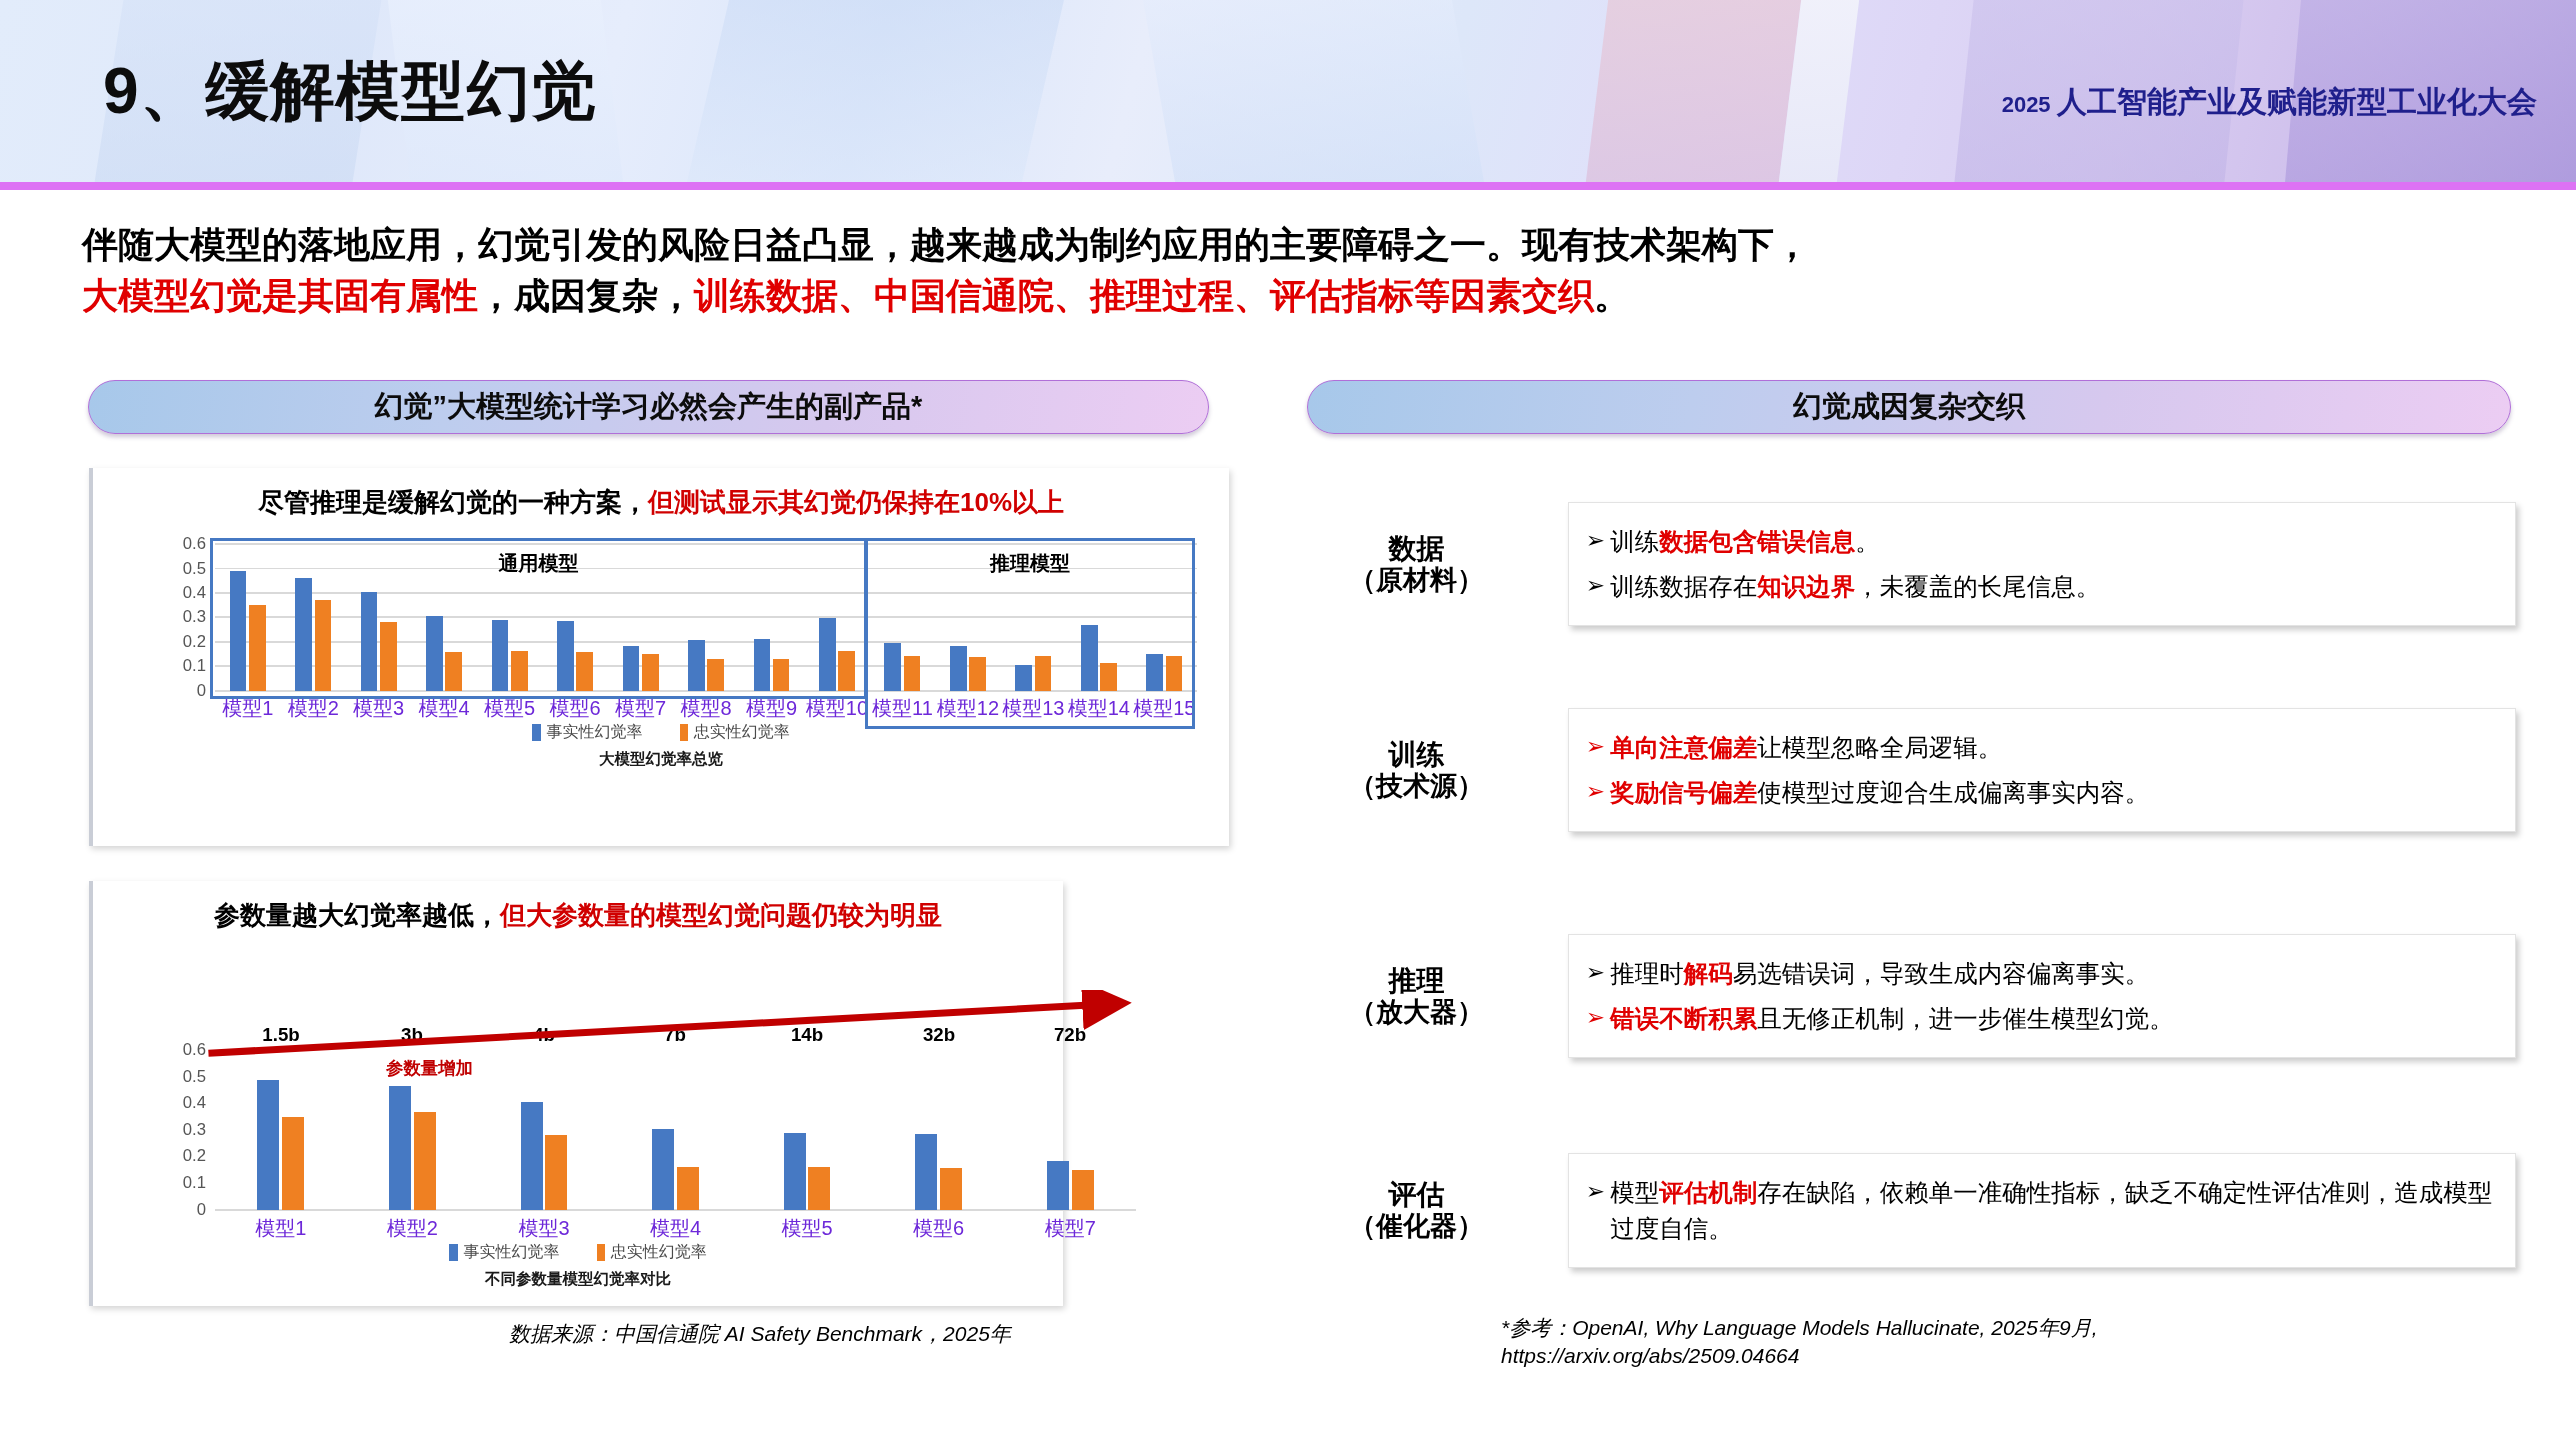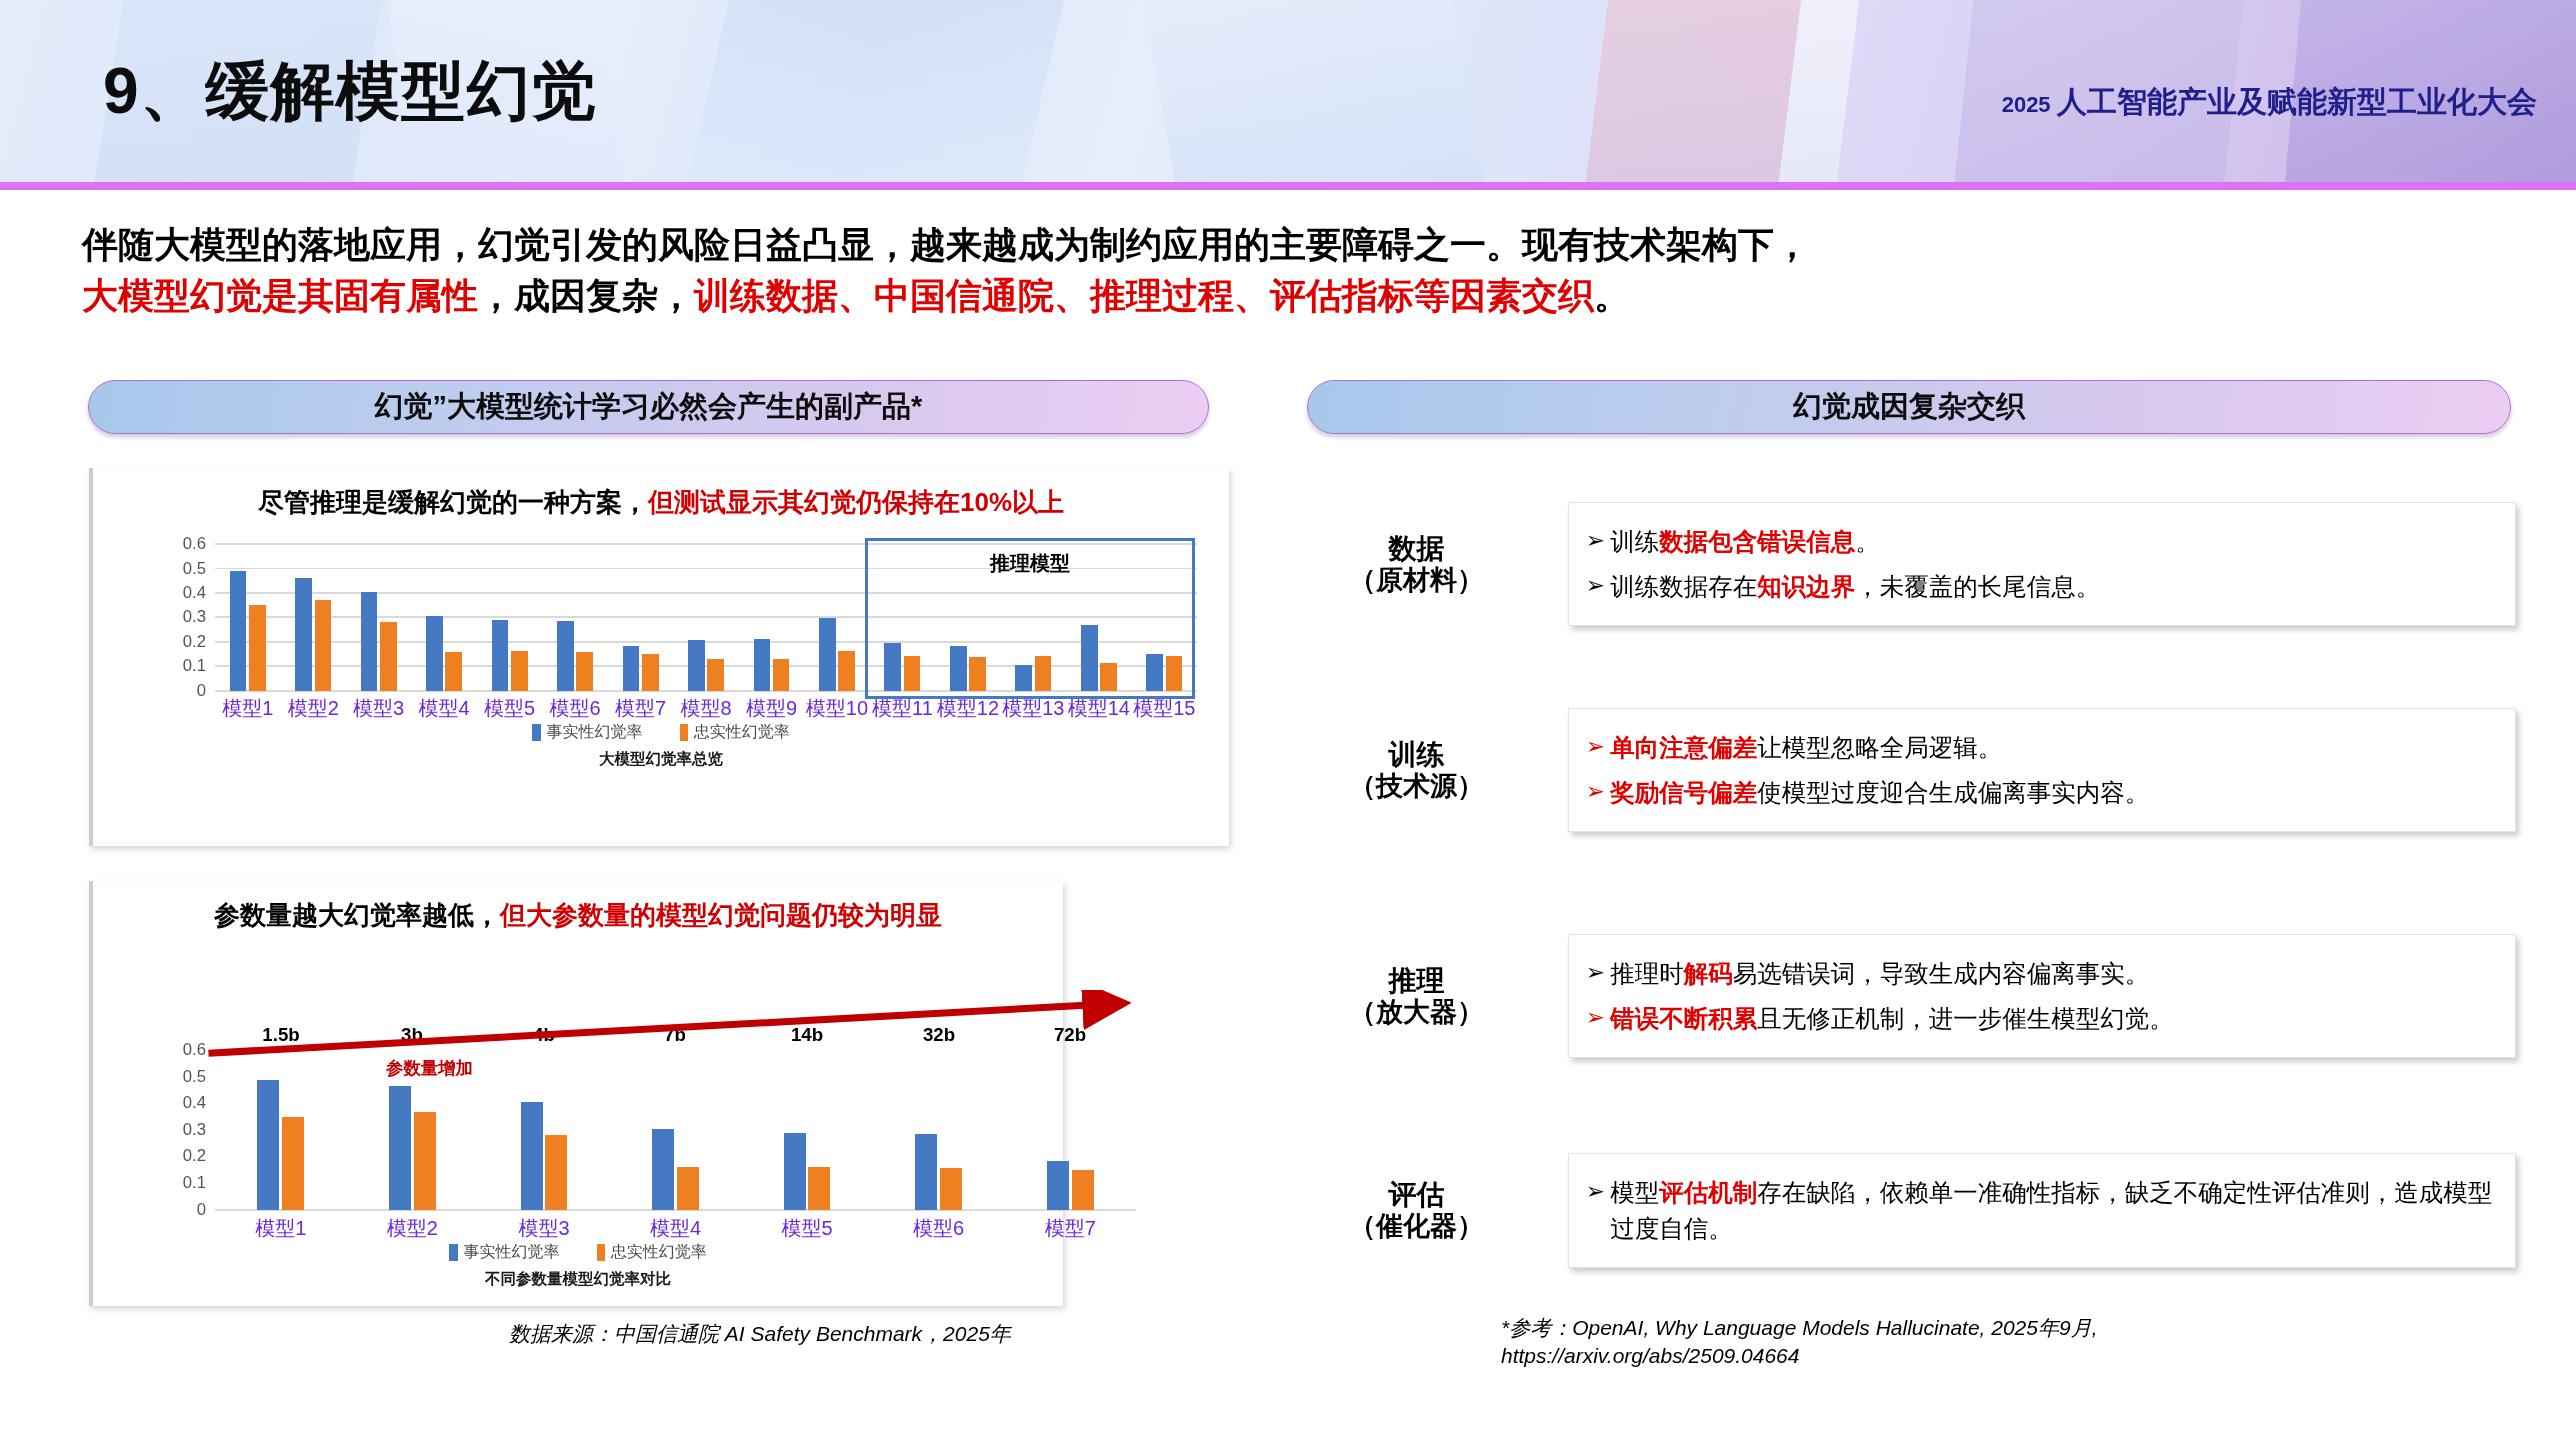--- a/index.html
+++ b/index.html
@@ -329,21 +329,24 @@
       <div class="item">
         <span class="sw fact"></span>
         <span>事实性幻觉率</span>
       </div>
       <div class="item">
         <span class="sw faith"></span>
         <span>忠实性幻觉率</span>
       </div>
     </div>
   <div class="chart-title-bottom" id="chart1-title" style="top:281px;">大模型幻觉率总览</div>
-    <div class="group-frame" style="left: 772px; top: 70px; width: 330px; height: 161px;">
+<div class="group-frame" style="left: 117px; top: 70px; width: 657px; height: 161px;">
+      <div class="gf-label">通用模型</div>
+    </div>
+    <div class="group-frame" style="left: 772px; top: 70px; width: 330px; height: 191px;">
       <div class="gf-label">推理模型</div>
     </div>
   </div>
 
 <div class="chart-card" id="chart-card-2">
   <div class="chart-heading">
     <span>参数量越大幻觉率越低，</span><span class="r">但大参数量的模型幻觉问题仍较为明显</span>
   </div>
   <div id="chart2-ticks" style="position:absolute; left:122px; top:143px; width:921px; height:26px;">
       <div class="param-tick" style="left: 66px; top: 0px;">1.5b</div>

